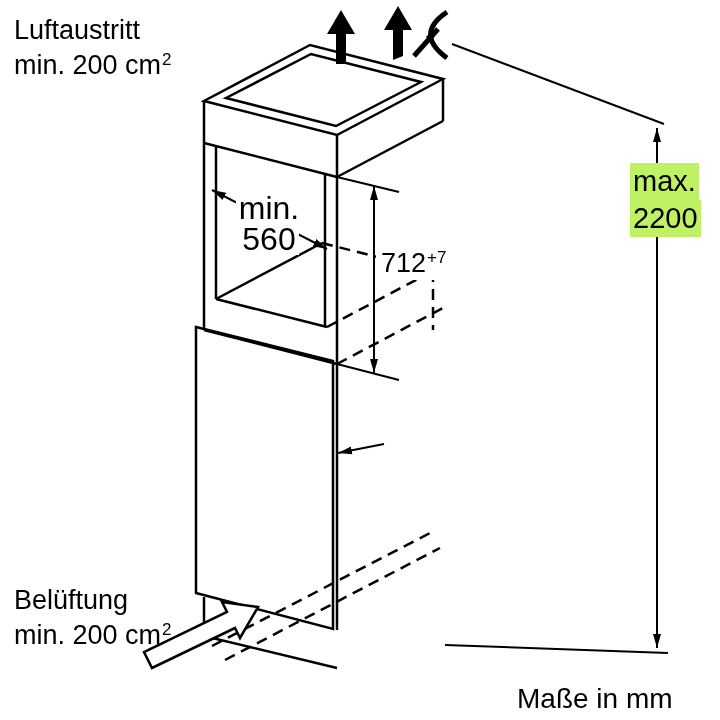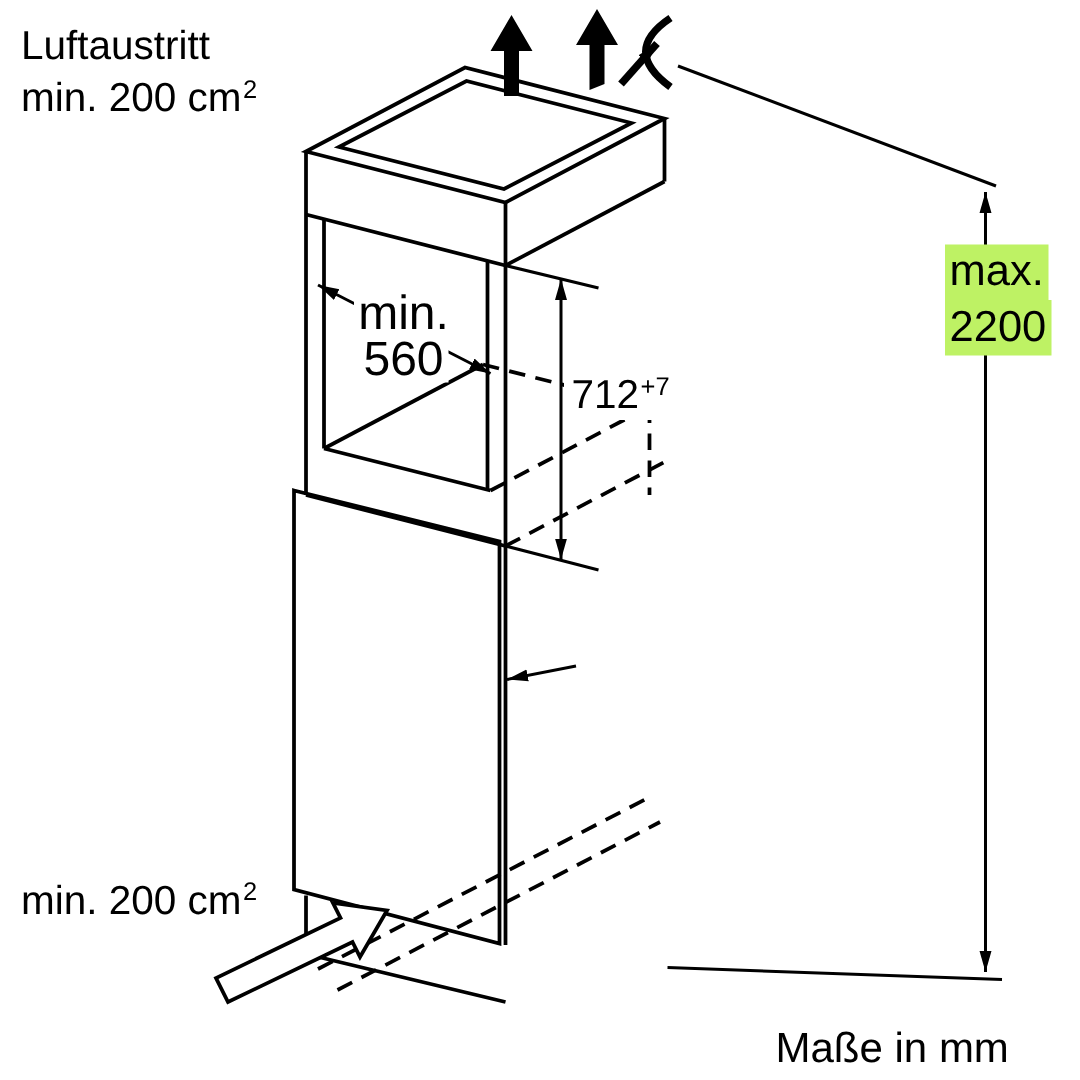--- a/index.html
+++ b/index.html
@@ -101,18 +101,19 @@
     <span>712</span><span class="sup">+7</span>
   </div>
 
   <div class="label lbl-max">
     <div><span>max.</span></div>
     <div><span>2200</span></div>
   </div>
 
 
   <div class="label lbl-vent">
+    <div>Belüftung</div>
     <div><span>min. 200 cm</span><span class="sup">2</span></div>
   </div>
 
   <div class="label lbl-units">Maße in mm</div>
 
 </div>
 
 </body></html>

